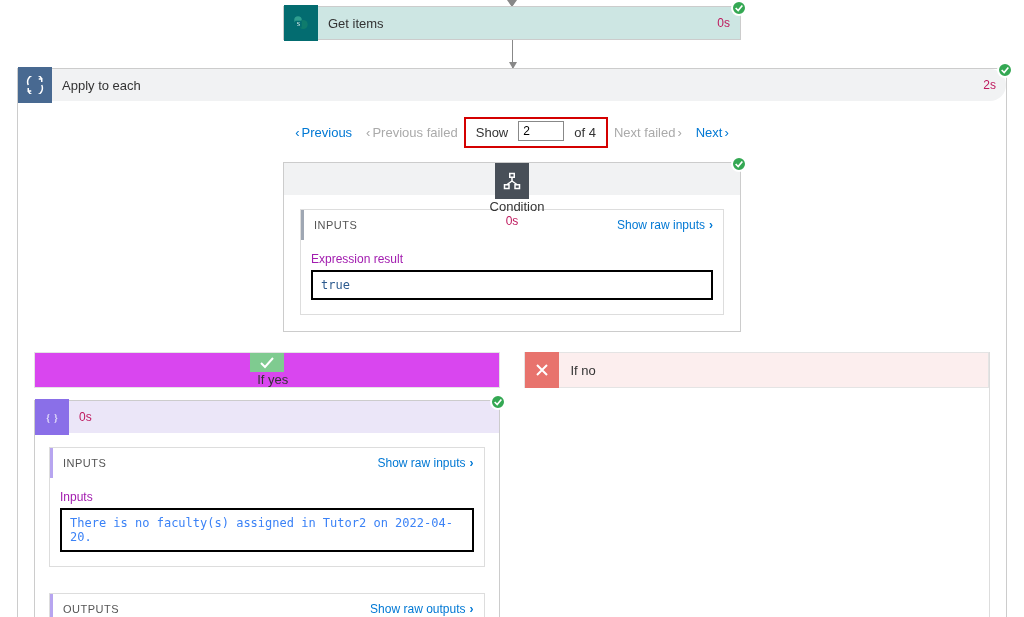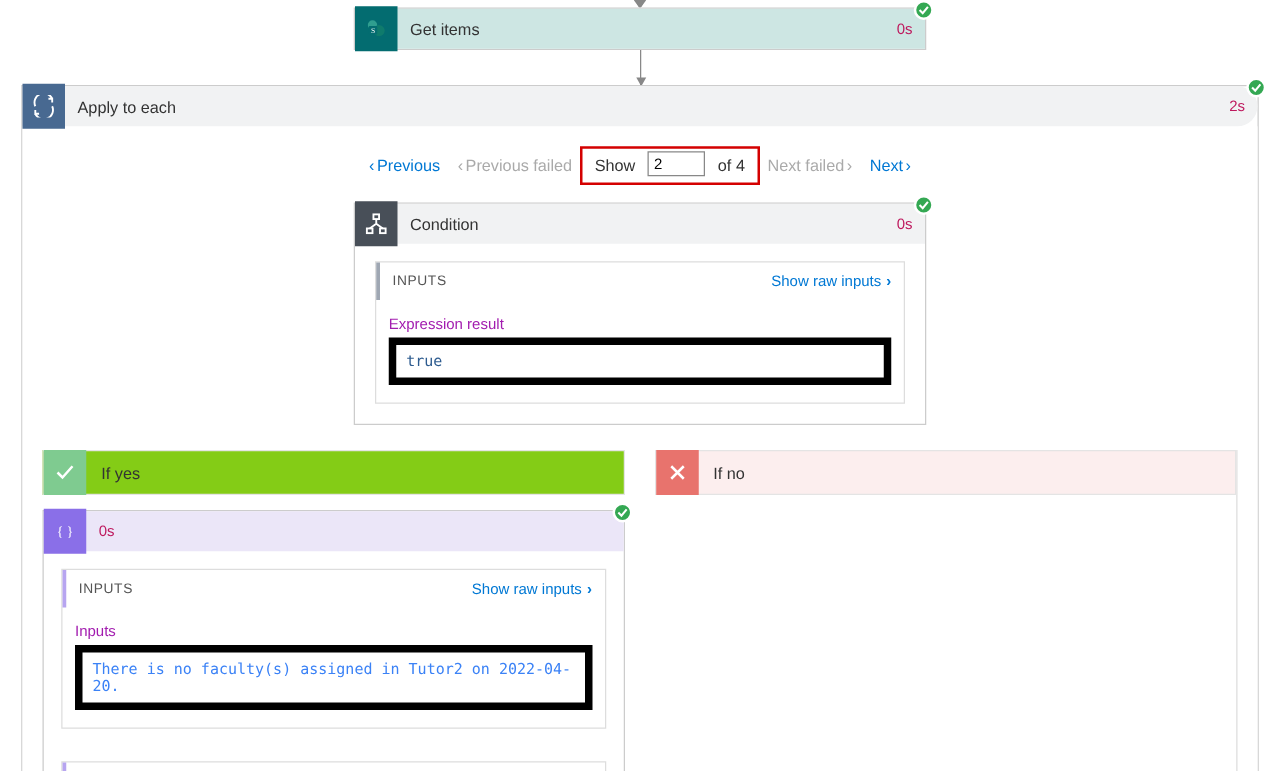--- a/index.html
+++ b/index.html
@@ -35,40 +35,40 @@
   .pager { display: flex; justify-content: center; align-items: center; gap: 0; font-size: 13px; margin-bottom: 14px; }
   .pager .pgitem { display: inline-flex; align-items: center; padding: 4px 6px; }
   .pager .blue { color: #0078d4; cursor: pointer; }
   .pager .gray { color: #aaa; }
   .pager .chev { font-size: 13px; margin: 0 2px; }
   .pager input { width: 46px; height: 20px; border: 1px solid #888; padding: 0 4px; font-size: 12px; margin: 0 4px; }
   .pager-highlight { border: 2px solid #d40000; padding: 2px 4px; display: inline-flex; align-items: flex-start; }
   
   
   .condition-card { width: 458px; margin: 0 auto; position: relative; }
-  .condition-card .hdr { background: #f1f2f3; }
+  .condition-card .hdr { background: #f1f2f3; flex-direction: column; }
   .condition-card .iconbox { background: #484f58; }
   .condition-body { padding: 14px 16px 16px; }
   
   .section-block { border: 1px solid #ddd; margin-bottom: 0; }
   .section-hdr { display: flex; align-items: center; justify-content: space-between; height: 30px; padding: 0 10px 0 10px; border-left: 3px solid #9fa7b3; font-size: 11px; letter-spacing: 0.5px; color: #555; }
   .section-hdr .link { color: #0078d4; font-size: 12px; letter-spacing: 0; display: inline-flex; align-items: center; cursor: pointer; }
   .section-hdr .link .chev { color: #0078d4; margin-left: 4px; font-weight: bold; }
   .section-content { padding: 12px 10px 14px; }
   .field-label { font-size: 12px; color: #a21caf; margin-bottom: 4px; }
-  .field-box { border: 6px solid #000000; padding: 6px 8px; font-size: 12px; font-family: Consolas, monospace; color: #2d5b8f; background: #fff; }
+  .field-box { border: 2px solid #000000; padding: 6px 8px; font-size: 12px; font-family: Consolas, monospace; color: #2d5b8f; background: #fff; }
   .field-box.black { color: #3b82f6; }
   
   
   .branches { display: flex; gap: 24px; margin-top: 20px; }
   .branch { flex: 1; }
   .branch-hdr { display: flex; align-items: center; height: 36px; border: 1px solid #e4e4e4; }
   .branch-hdr .iconbox { width: 34px; height: 36px; display: flex; align-items: center; justify-content: center; }
   .branch-hdr .title { padding-left: 12px; font-size: 13px; }
-  .branch-yes .branch-hdr { background: #84cc16; }
+  .branch-yes .branch-hdr { background: #d946ef; flex-direction: column; }
   .branch-yes .iconbox { background: #7fcb90; }
   .branch-no .branch-hdr { background: #fceeee; }
   .branch-no .iconbox { background: #e8736d; }
   .branch-no { border-right: 1px solid #ddd; }
   
   
   .compose-card { margin-top: 12px; border: 1px solid #ccc; position: relative; }
   .compose-card .hdr { background: #ebe6f8; }
   .compose-card .iconbox { background: #8a6fe8; }
   .compose-body { padding: 14px 14px 14px; }

